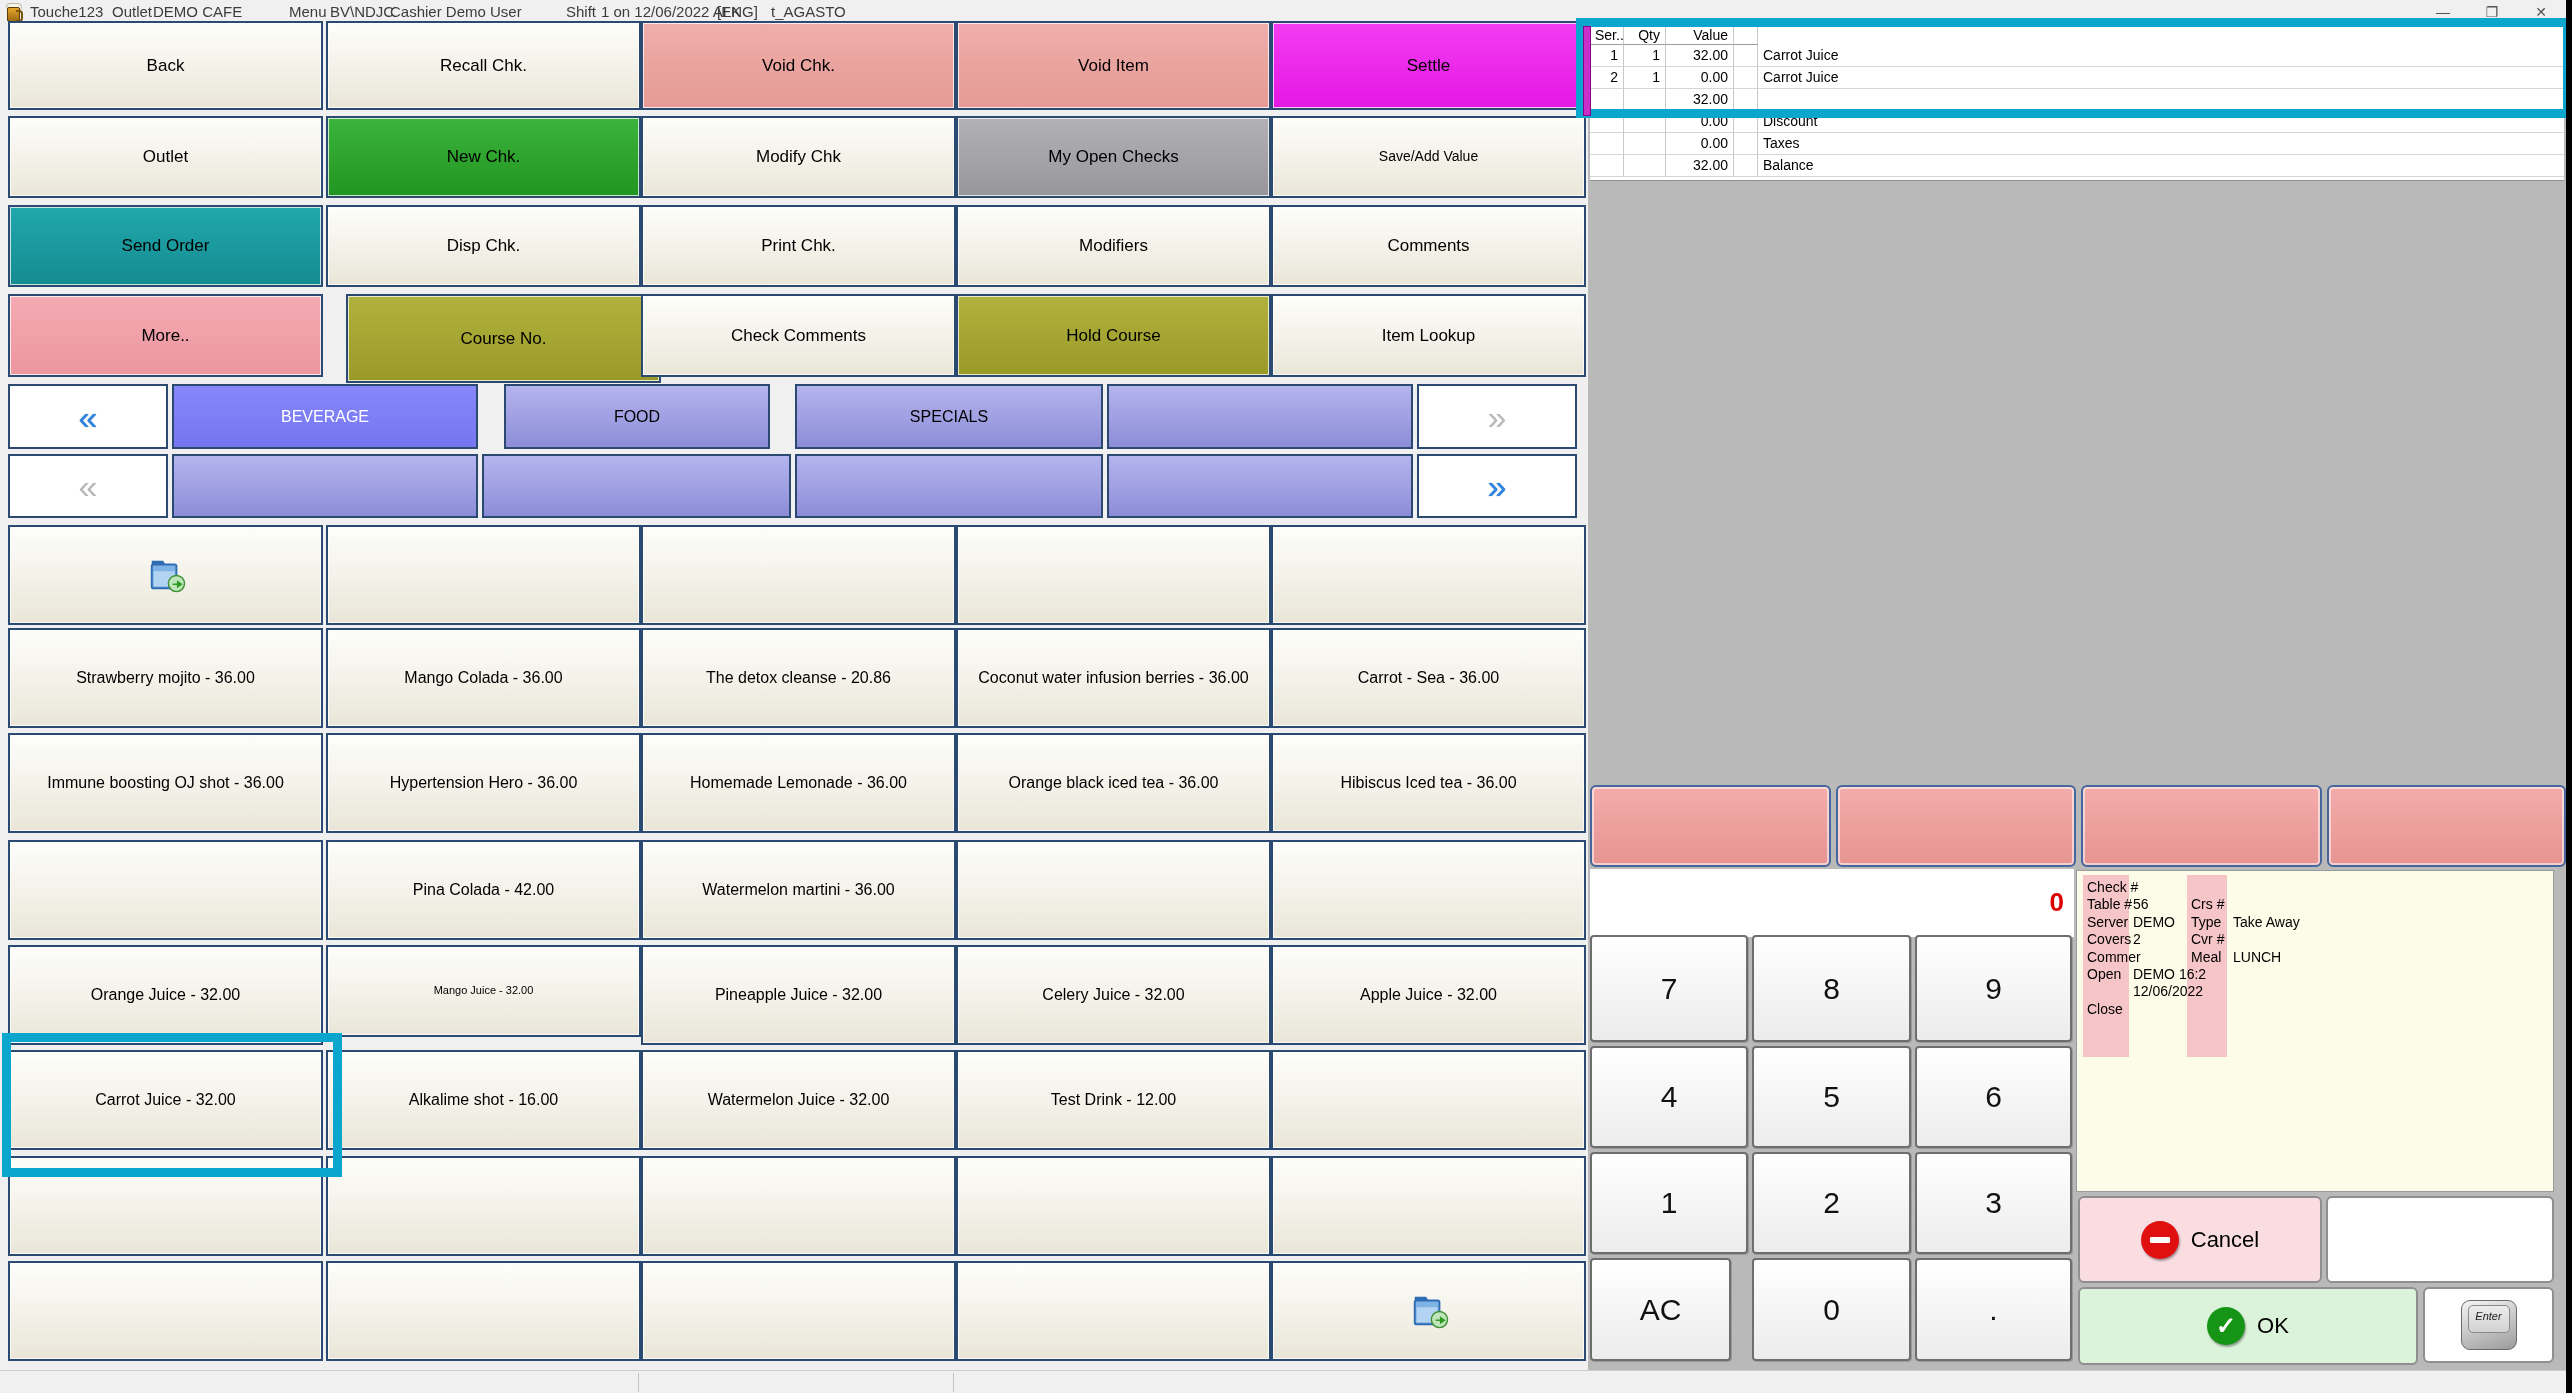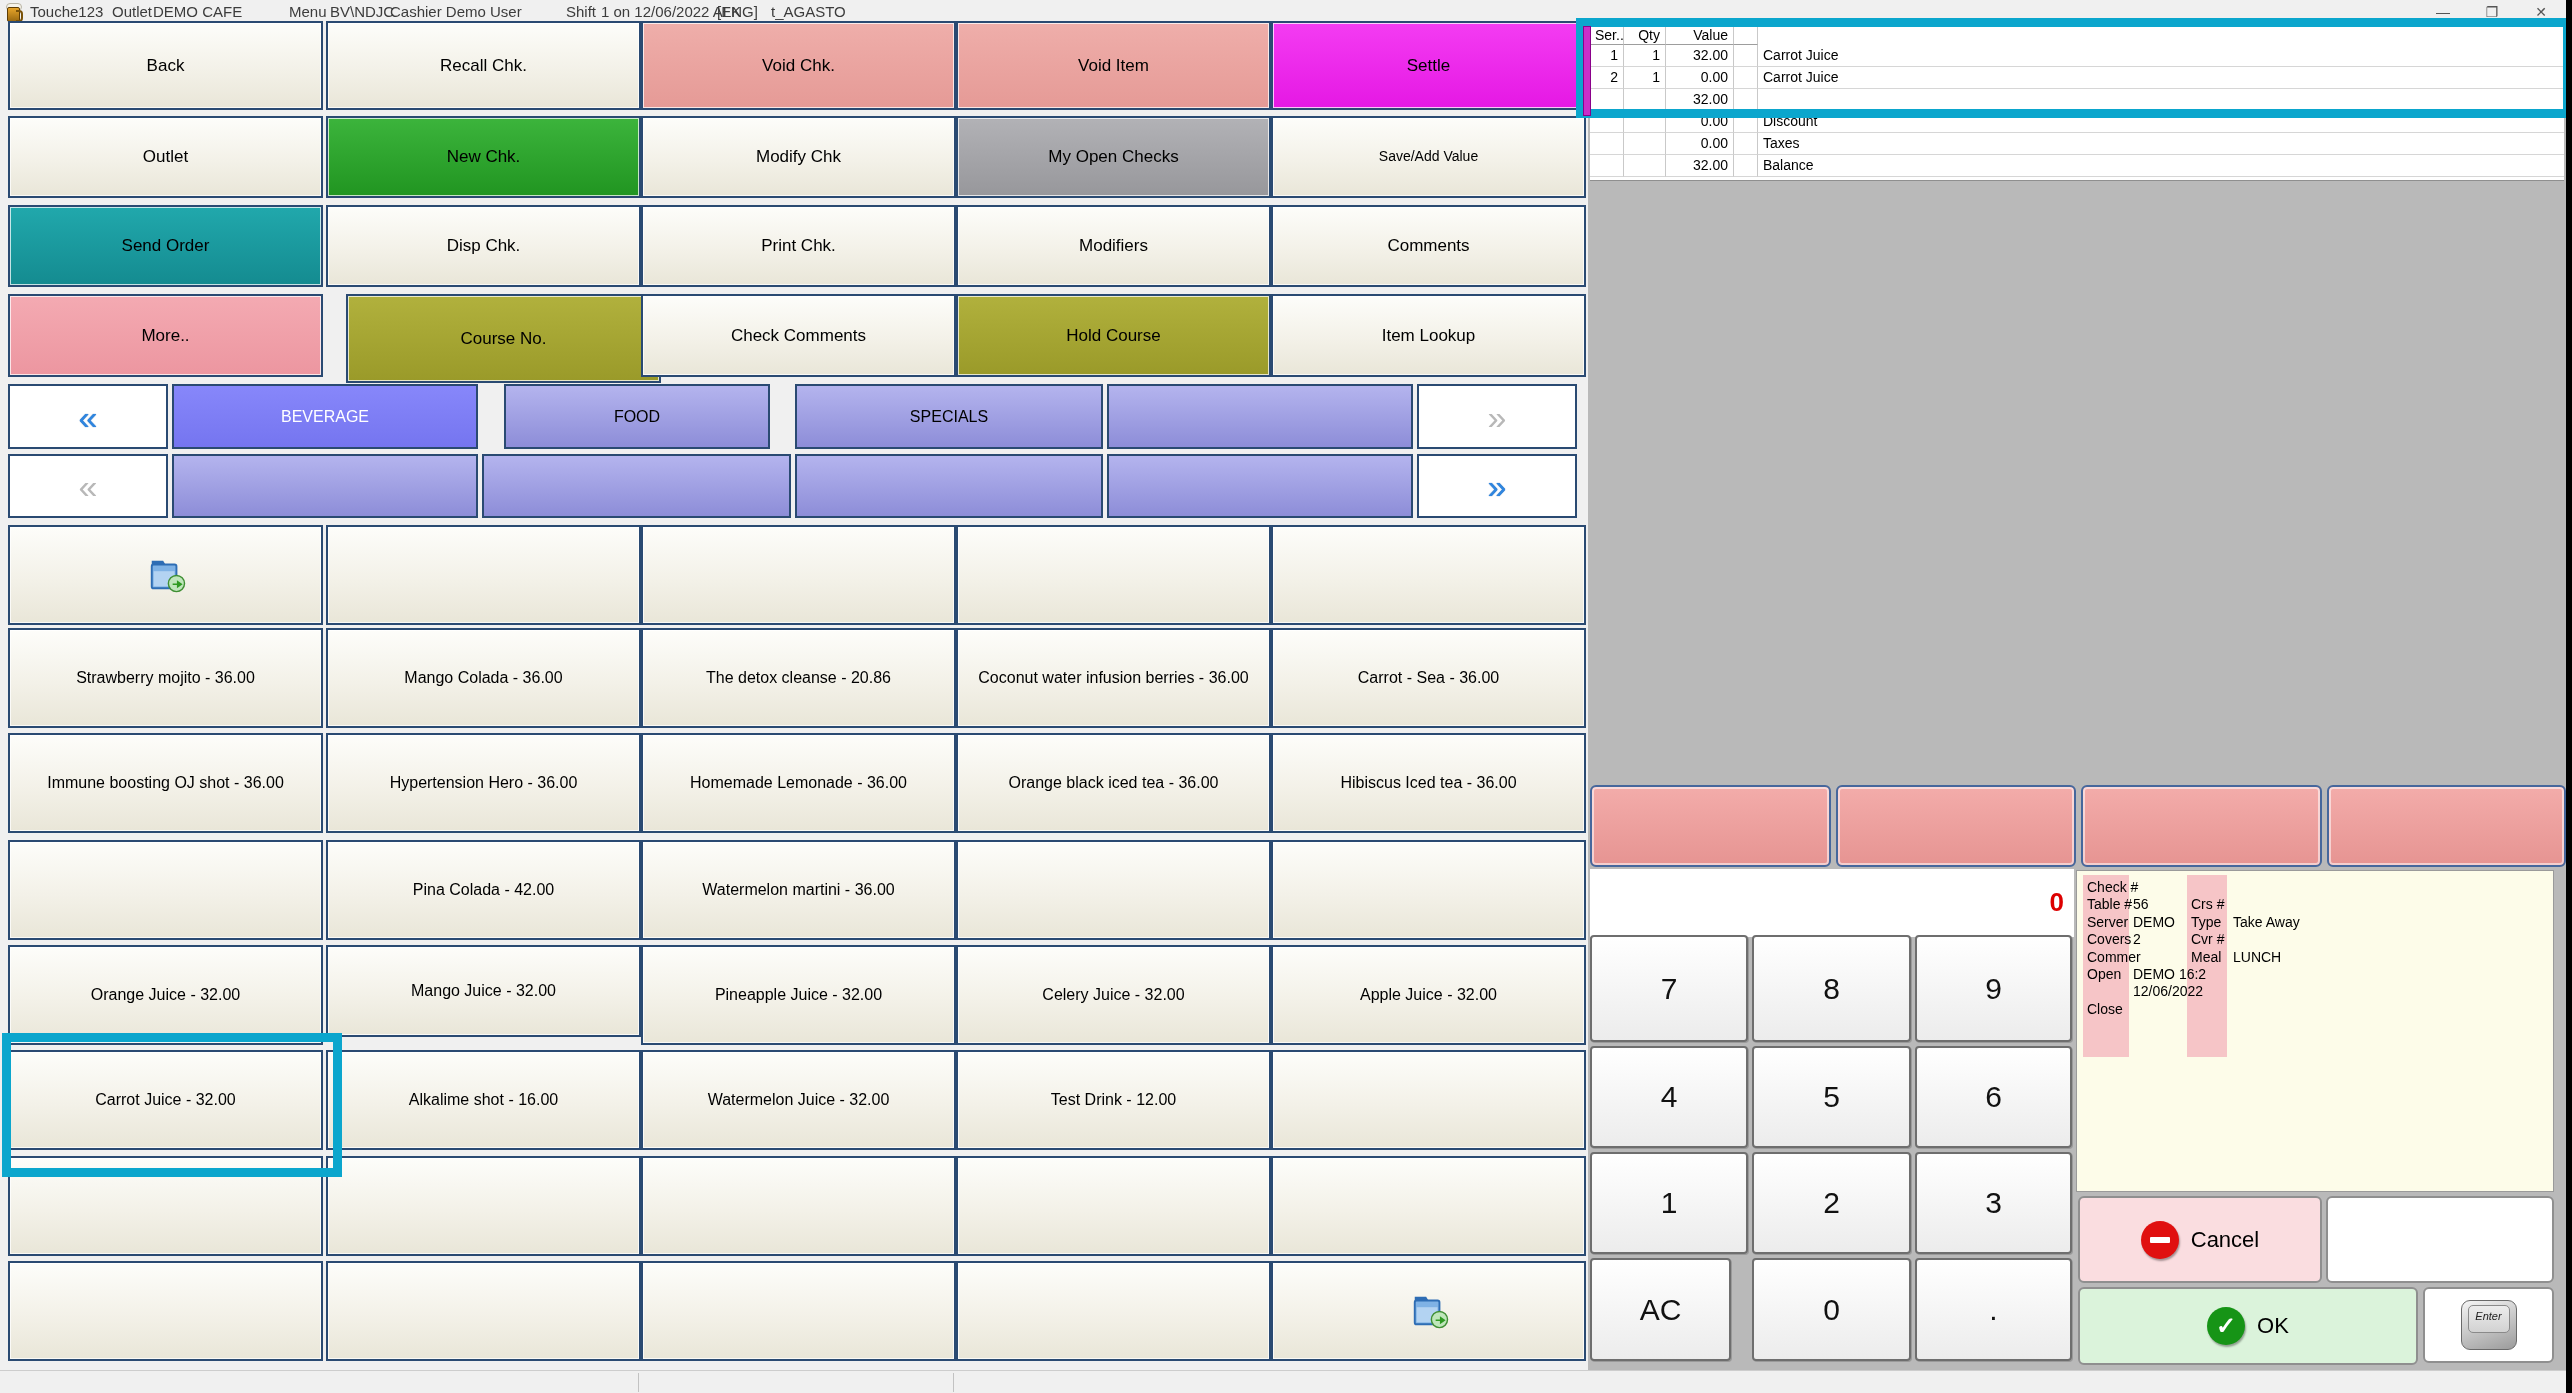--- a/index.html
+++ b/index.html
@@ -279,21 +279,21 @@
     </div>
     <div class="btn" style="left: 956px; top: 840px; width: 315px; height: 100px; font-size: 16px;">
       <span></span>
     </div>
     <div class="btn" style="left: 1271px; top: 840px; width: 315px; height: 100px; font-size: 16px;">
       <span></span>
     </div>
     <div class="btn" style="left: 8px; top: 945px; width: 315px; height: 100px; font-size: 16px;">
       <span>Orange Juice - 32.00</span>
     </div>
-    <div class="btn" style="left: 326px; top: 945px; width: 315px; height: 92px; font-size: 16px;">
+    <div class="btn" style="left: 326px; top: 945px; width: 315px; height: 92px; font-size: 11px;">
       <span>Mango Juice - 32.00</span>
     </div>
     <div class="btn" style="left: 641px; top: 945px; width: 315px; height: 100px; font-size: 16px;">
       <span>Pineapple Juice - 32.00</span>
     </div>
     <div class="btn" style="left: 956px; top: 945px; width: 315px; height: 100px; font-size: 16px;">
       <span>Celery Juice - 32.00</span>
     </div>
     <div class="btn" style="left: 1271px; top: 945px; width: 315px; height: 100px; font-size: 16px;">
       <span>Apple Juice - 32.00</span>

